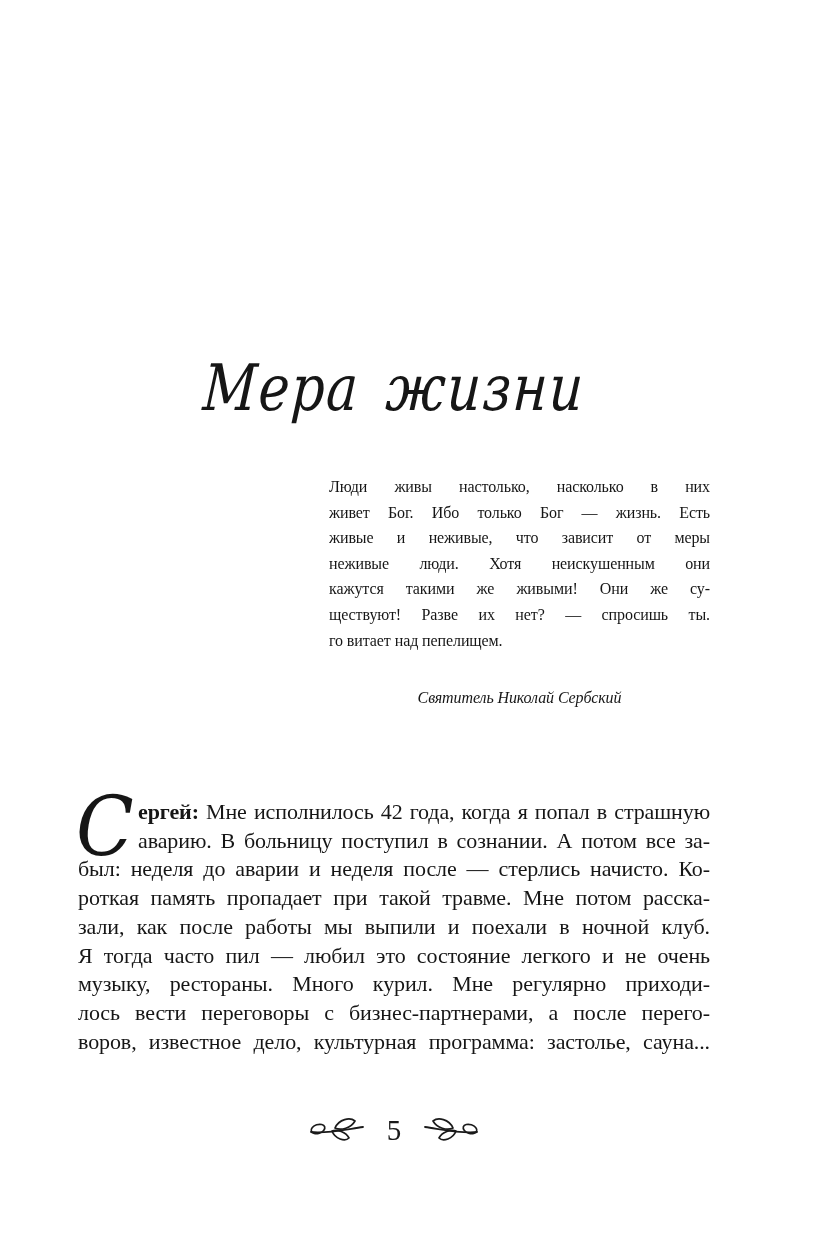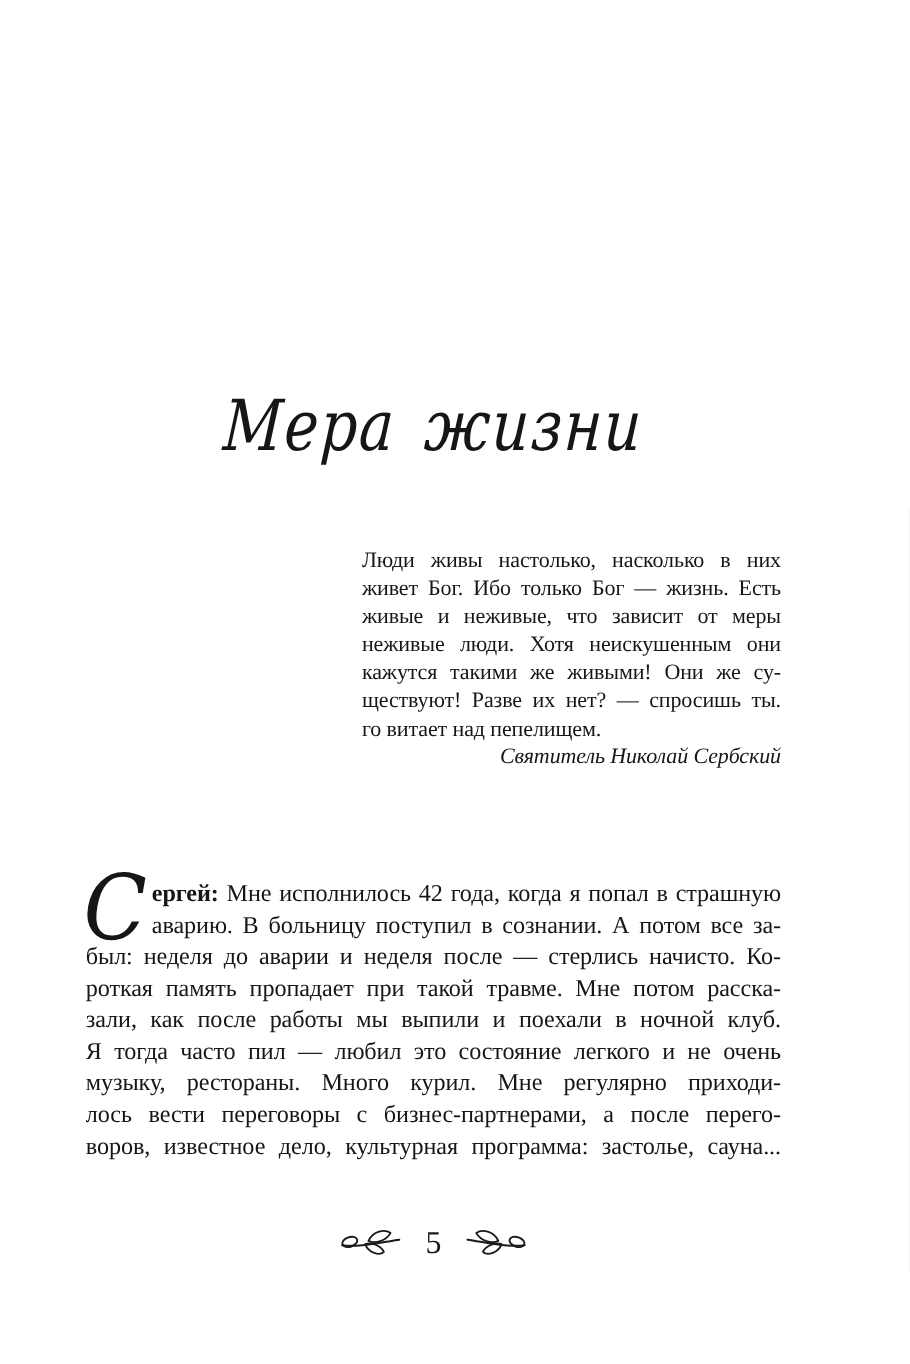--- a/index.html
+++ b/index.html
@@ -25,38 +25,39 @@
     line-height:92px;
     letter-spacing:2px;
     word-spacing:10px;
     transform:scaleX(0.82) skewX(-4deg);
     transform-origin:50% 50%;
     white-space:nowrap;
   }
   
   .epigraph{
     position:absolute;
-    left:329px;top:497px;width:381px;
-    font-size:20px;
+    left:329px;top:474px;width:381px;
+    font-size:16px;
     line-height:25.6px;
     letter-spacing:-0.1px;
   }
   .eline{
     text-align:justify;
     text-align-last:justify;
     overflow:hidden;
     white-space:normal;
   }
   .eline.last{
     text-align:center;
     text-align-last:left;
   }
   .attribution{
-    text-align:right;
+    text-align:center;
     font-style:italic;
+    margin-top:32px;
   }
   
   .bodytext{
     position:absolute;
     left:78px;top:798px;width:632px;
     font-size:22px;
     line-height:28.7px;
     letter-spacing:-0.1px;
   }
   .bline{

